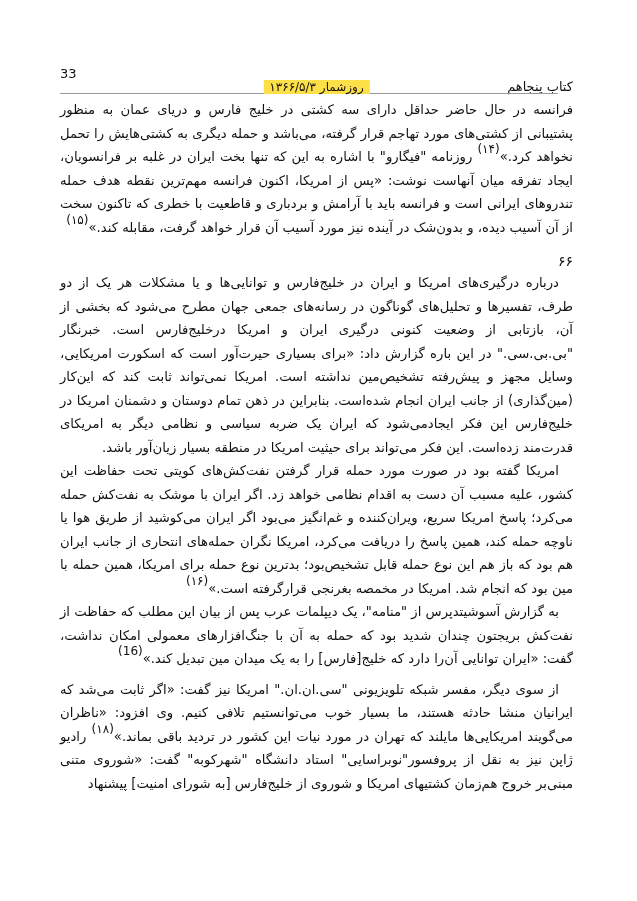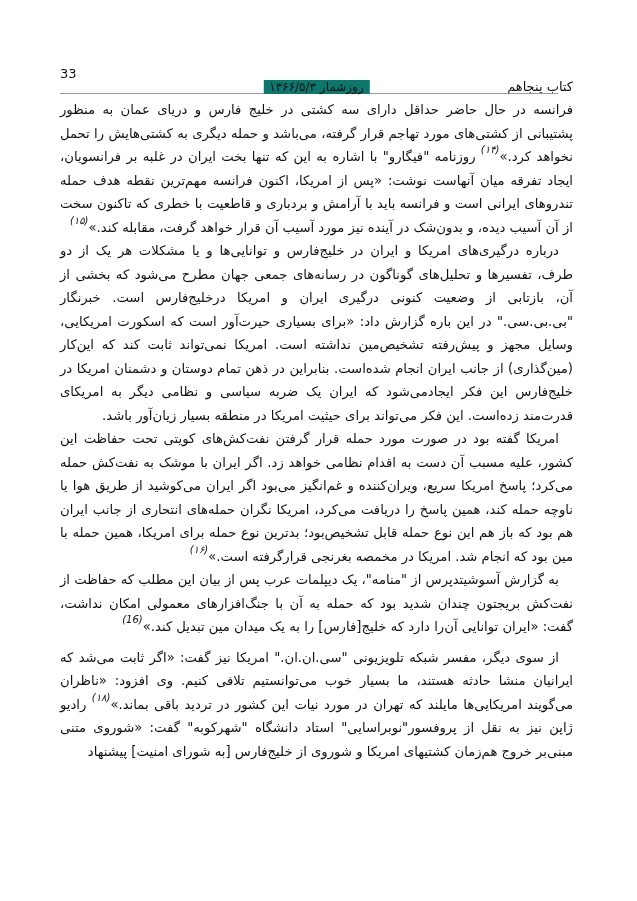--- a/index.html
+++ b/index.html
@@ -4,42 +4,43 @@
 <style>
   html, body { margin:0; padding:0; background:#ffffff; }
   body { width:637px; height:901px; position:relative; overflow:hidden;
          font-family:"DejaVu Sans","Liberation Sans",sans-serif; color:#111; }
   .page { position:absolute; left:60px; top:66px; width:513px; direction:rtl; }
   .header { position:relative; height:28px; }
   .header .book { position:absolute; right:0; top:13px; font-size:13px; }
   .header .pnum { position:absolute; left:0; top:0; font-size:13px; direction:ltr; }
   .header .rule { position:absolute; left:0; right:15px; top:27px; border-top:1px solid #999; }
   .header .date { position:absolute; left:50%; transform:translateX(-50%); top:14px;
-                  background:#0f766e; padding:0 6px; font-size:12px; }
+                  background:#fde047; padding:0 6px; font-size:12px; }
   .body { font-size:13.2px; line-height:23.5px; text-align:justify; text-align-last:right; margin-top:4px; }
   .body p { margin:0; }
   .body p.indent { text-indent:14px; }
   .body p.gap { margin-top:7px; }
   .section-num { font-size:14px; margin-top:12px; line-height:20px; }
-  sup { font-size:10px; vertical-align:8px; line-height:0;font-style:italic; }
+  sup { font-size:12px; vertical-align:8px; line-height:0; }
 </style>
 </head>
 <body>
 
 <div class="page">
   <div class="header">
     <span class="book">کتاب پنجاهم</span>
     <span class="pnum">33</span>
     <div class="rule"></div>
     <span class="date">روزشمار ۱۳۶۶/۵/۳</span>
   </div>
 
   <div class="body">
     <p><span>فرانسه در حال حاضر حداقل دارای سه کشتی در خلیج فارس و دریای عمان به منظور پشتیبانی از کشتی‌های مورد تهاجم قرار گرفته، می‌باشد و حمله دیگری به کشتی‌هایش را تحمل نخواهد کرد.»</span><sup>(۱۴)</sup><span> روزنامه "فیگارو" با اشاره به این که تنها بخت ایران در غلبه بر فرانسویان، ایجاد تفرقه میان آنهاست نوشت: «پس از امریکا، اکنون فرانسه مهم‌ترین نقطه هدف حمله تندروهای ایرانی است و فرانسه باید با آرامش و بردباری و قاطعیت با خطری که تاکنون سخت از آن آسیب دیده، و بدون‌شک در آینده نیز مورد آسیب آن قرار خواهد گرفت، مقابله کند.»</span><sup>(۱۵)</sup></p>
 
+    <div class="section-num">۶۶</div>
 
     <p class="indent">درباره درگیری‌های امریکا و ایران در خلیج‌فارس و توانایی‌ها و یا مشکلات هر یک از دو طرف، تفسیرها و تحلیل‌های گوناگون در رسانه‌های جمعی جهان مطرح می‌شود که بخشی از آن، بازتابی از وضعیت کنونی درگیری ایران و امریکا درخلیج‌فارس است. خبرنگار "بی.بی.سی." در این باره گزارش داد: «برای بسیاری حیرت‌آور است که اسکورت امریکایی، وسایل مجهز و پیش‌رفته تشخیص‌مین نداشته است. امریکا نمی‌تواند ثابت کند که این‌کار (مین‌گذاری) از جانب ایران انجام شده‌است. بنابراین در ذهن تمام دوستان و دشمنان امریکا در خلیج‌فارس این فکر ایجادمی‌شود که ایران یک ضربه سیاسی و نظامی دیگر به امریکای قدرت‌مند زده‌است. این فکر می‌تواند برای حیثیت امریکا در منطقه بسیار زیان‌آور باشد.</p>
 
     <p class="indent"><span>امریکا گفته بود در صورت مورد حمله قرار گرفتن نفت‌کش‌های کویتی تحت حفاظت این کشور، علیه مسبب آن دست به اقدام نظامی خواهد زد. اگر ایران با موشک به نفت‌کش حمله می‌کرد؛ پاسخ امریکا سریع، ویران‌کننده و غم‌انگیز می‌بود اگر ایران می‌کوشید از طریق هوا یا ناوچه حمله کند، همین پاسخ را دریافت می‌کرد، امریکا نگران حمله‌های انتحاری از جانب ایران هم بود که باز هم این نوع حمله قابل تشخیص‌بود؛ بدترین نوع حمله برای امریکا، همین حمله با مین بود که انجام شد. امریکا در مخمصه بغرنجی قرارگرفته است.»</span><sup>(۱۶)</sup></p>
 
     <p class="indent"><span>به گزارش آسوشیتدپرس از "منامه"، یک دیپلمات عرب پس از بیان این مطلب که حفاظت از نفت‌کش بریجتون چندان شدید بود که حمله به آن با جنگ‌افزارهای معمولی امکان نداشت، گفت: «ایران توانایی آن‌را دارد که خلیج[فارس] را به یک میدان مین تبدیل کند.»</span><sup>(16)</sup></p>
 
     <p class="indent gap"><span>از سوی دیگر، مفسر شبکه تلویزیونی "سی.ان.ان." امریکا نیز گفت: «اگر ثابت می‌شد که ایرانیان منشا حادثه هستند، ما بسیار خوب می‌توانستیم تلافی کنیم. وی افزود: «ناظران می‌گویند امریکایی‌ها مایلند که تهران در مورد نیات این کشور در تردید باقی بماند.»</span><sup>(۱۸)</sup><span> رادیو ژاپن نیز به نقل از پروفسور"نوبراسایی" استاد دانشگاه "شهرکوبه" گفت: «شوروی متنی مبنی‌بر خروج هم‌زمان کشتیهای امریکا و شوروی از خلیج‌فارس [به شورای امنیت] پیشنهاد</span></p>
   </div>
 </div>

